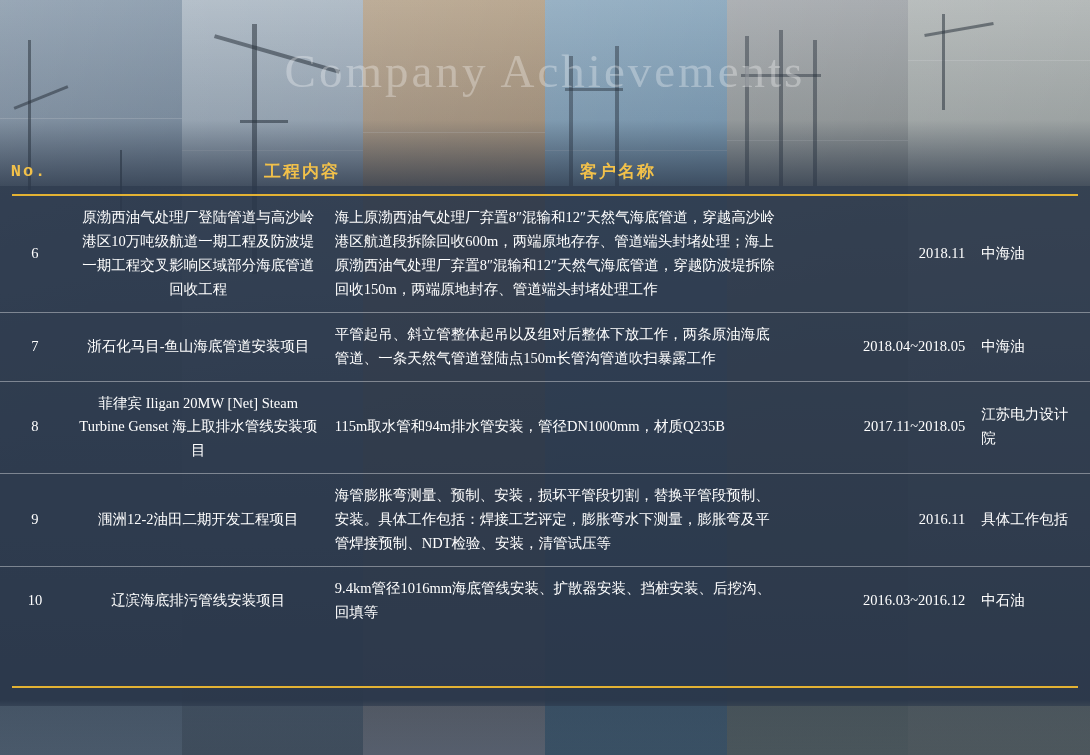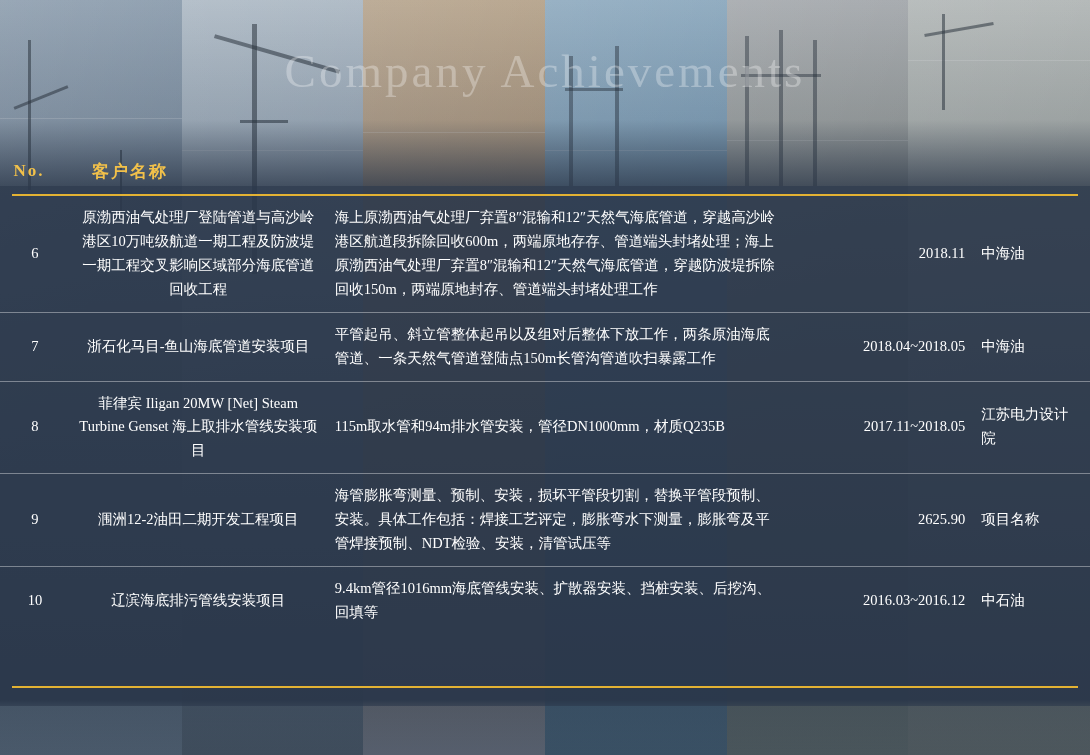--- a/index.html
+++ b/index.html
@@ -118,21 +118,21 @@
     left: 0;
     top: 150px;
     width: 1090px;
     height: 42px;
     display: flex;
     align-items: center;
     color: #f2c14a;
     font-weight: bold;
     font-size: 17px;
     letter-spacing: 2px;
-    font-family: Liberation Serif, serif;
+    font-family: Liberation Mono, monospace;
   }
   .rule-top {
     position: absolute;
     left: 12px;
     top: 194px;
     width: 1066px;
     height: 2px;
     background: #e3b233;
   }
   .rule-bottom {
@@ -224,20 +224,21 @@
     </div>
   </div>
 
   <div class="overlay"></div>
   <div class="table-shade"></div>
 
   <div class="watermark">Company Achievements</div>
 
   <div class="hdr">
     <div class="h-no">No.</div>
+    <div class="h-desc">工程内容</div>
     <div class="h-client">客户名称</div>
   </div>
 
   <div class="rule-top"></div>
 
   <table class="tbl">
     <tbody>
       <tr>
         <td class="c-no">6</td>
         <td class="c-name">原渤西油气处理厂登陆管道与高沙岭港区10万吨级航道一期工程及防波堤一期工程交叉影响区域部分海底管道回收工程</td>
@@ -256,22 +257,22 @@
         <td class="c-no">8</td>
         <td class="c-name">菲律宾 Iligan 20MW [Net] Steam Turbine Genset 海上取排水管线安装项目</td>
         <td class="c-desc">115m取水管和94m排水管安装，管径DN1000mm，材质Q235B</td>
         <td class="c-period">2017.11~2018.05</td>
         <td class="c-client">江苏电力设计院</td>
       </tr>
       <tr>
         <td class="c-no">9</td>
         <td class="c-name">涠洲12-2油田二期开发工程项目</td>
         <td class="c-desc">海管膨胀弯测量、预制、安装，损坏平管段切割，替换平管段预制、安装。具体工作包括：焊接工艺评定，膨胀弯水下测量，膨胀弯及平管焊接预制、NDT检验、安装，清管试压等</td>
-        <td class="c-period">2625.90</td>
-        <td class="c-client">项目名称</td>
+        <td class="c-period">2016.11</td>
+        <td class="c-client">具体工作包括</td>
       </tr>
       <tr>
         <td class="c-no">10</td>
         <td class="c-name">辽滨海底排污管线安装项目</td>
         <td class="c-desc">9.4km管径1016mm海底管线安装、扩散器安装、挡桩安装、后挖沟、回填等</td>
         <td class="c-period">2016.03~2016.12</td>
         <td class="c-client">中石油</td>
       </tr>
     </tbody>
   </table>

